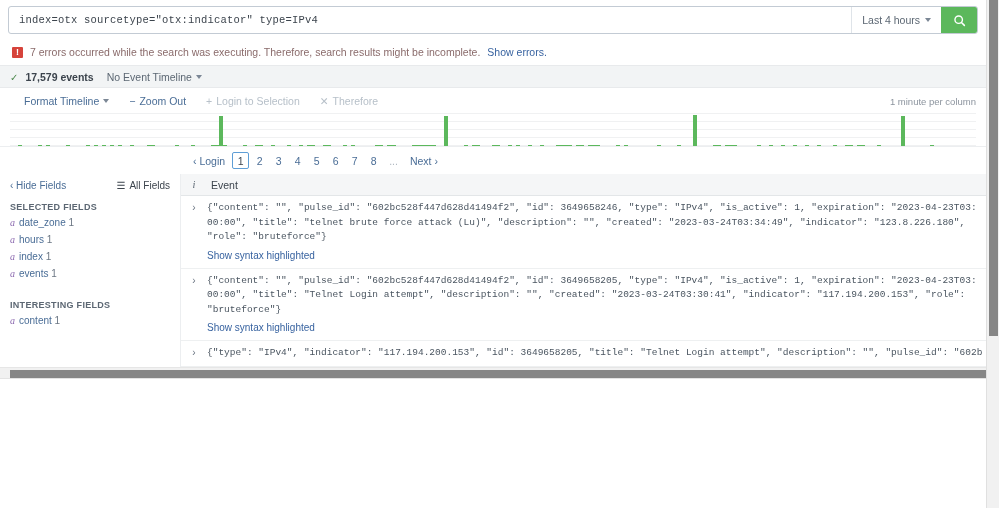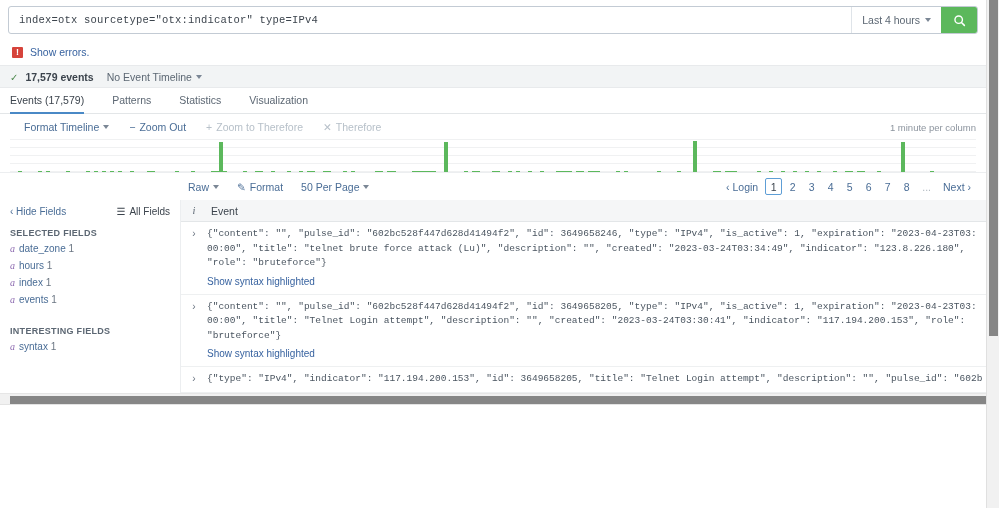--- a/index.html
+++ b/index.html
@@ -161,54 +161,49 @@
           <svg width="13" height="13" viewBox="0 0 16 16">
             <circle cx="7" cy="7" r="4.6" fill="none" stroke="#ffffff" stroke-width="1.7"></circle>
             <line x1="10.4" y1="10.4" x2="14" y2="14" stroke="#ffffff" stroke-width="1.9" stroke-linecap="round"></line>
           </svg>
         </div>
       </div>
     </div>
 
     <div class="error-bar">
       <span class="err-icon">!</span>
+      <span>7 errors occurred while the search was executing. Therefore, search results might be incomplete.</span>
       <span class="link">Show errors.</span>
     </div>
 
     <div class="summary-row">
       <div class="summary-left">
         <span class="check">✓</span>
         <span class="ev-count">17,579 events</span>
         <span class="sampling">
           <span>No Event Timeline</span>
           <span class="caret"></span>
         </span>
       </div>
     </div>
 
-    <div class="tabs">
-      <div class="tab active"><span>Events (17,579)</span></div>
-      <div class="tab"><span>Patterns</span></div>
-      <div class="tab"><span>Statistics</span></div>
-      <div class="tab"><span>Visualization</span></div>
-    </div>
 
     <div class="tl-controls">
       <div class="tl-left">
         <span class="tl-btn">
           <span>Format Timeline</span>
           <span class="caret"></span>
         </span>
         <span class="tl-btn">
           <span>−</span>
           <span>Zoom Out</span>
         </span>
         <span class="tl-btn dim">
           <span>+</span>
-          <span>Zoom to Therefore</span>
+          <span>Login to Selection</span>
         </span>
         <span class="tl-btn dim">
           <span>✕</span>
           <span>Therefore</span>
         </span>
       </div>
       <div class="tl-right">1 minute per column</div>
     </div>
 
     <div class="timeline">
@@ -457,34 +452,20 @@
           <div class="bar" style="height: 0px; width: 0.416667%; margin-right: 0px; background: transparent;"></div>
           <div class="bar" style="height: 0px; width: 0.416667%; margin-right: 0px; background: transparent;"></div>
           <div class="bar" style="height: 0px; width: 0.416667%; margin-right: 0px; background: transparent;"></div>
           <div class="bar" style="height: 0px; width: 0.416667%; margin-right: 0px; background: transparent;"></div>
           <div class="bar" style="height: 0px; width: 0.416667%; margin-right: 0px; background: transparent;"></div>
           <div class="bar" style="height: 0px; width: 0.416667%; margin-right: 0px; background: transparent;"></div>
         </div>
     </div>
 
     <div class="res-bar">
-      <div class="res-left">
-        <span class="tl-btn">
-          <span>Raw</span>
-          <span class="caret"></span>
-        </span>
-        <span class="tl-btn">
-          <span>✎</span>
-          <span>Format</span>
-        </span>
-        <span class="tl-btn">
-          <span>50 Per Page</span>
-          <span class="caret"></span>
-        </span>
-      </div>
       <div class="pager">
         <span class="pg nav">‹&nbsp;<span>Login</span></span>
         <span class="pg active">1</span>
         <span class="pg">2</span>
         <span class="pg">3</span>
         <span class="pg">4</span>
         <span class="pg">5</span>
         <span class="pg">6</span>
         <span class="pg">7</span>
         <span class="pg">8</span>
@@ -503,21 +484,21 @@
             <span>All Fields</span>
           </span>
         </div>
         <div class="sb-section">SELECTED FIELDS</div>
         <div class="sb-field"><i>a</i><span>date_zone</span> <span class="cnt">1</span></div>
         <div class="sb-field"><i>a</i><span>hours</span> <span class="cnt">1</span></div>
         <div class="sb-field"><i>a</i><span>index</span> <span class="cnt">1</span></div>
         <div class="sb-field"><i>a</i><span>events</span> <span class="cnt">1</span></div>
         <div class="sb-gap"></div>
         <div class="sb-section">INTERESTING FIELDS</div>
-        <div class="sb-field"><i>a</i><span>syntax</span> <span class="cnt">1</span></div>
+        <div class="sb-field"><i>a</i><span>content</span> <span class="cnt">1</span></div>
       </div>
 
       <div class="table-wrap">
         <div class="thead">
           <div class="th-i">i</div>
           <div class="th-ev">Event</div>
         </div>
 
         <div class="erow">
           <div class="exp">›</div>

